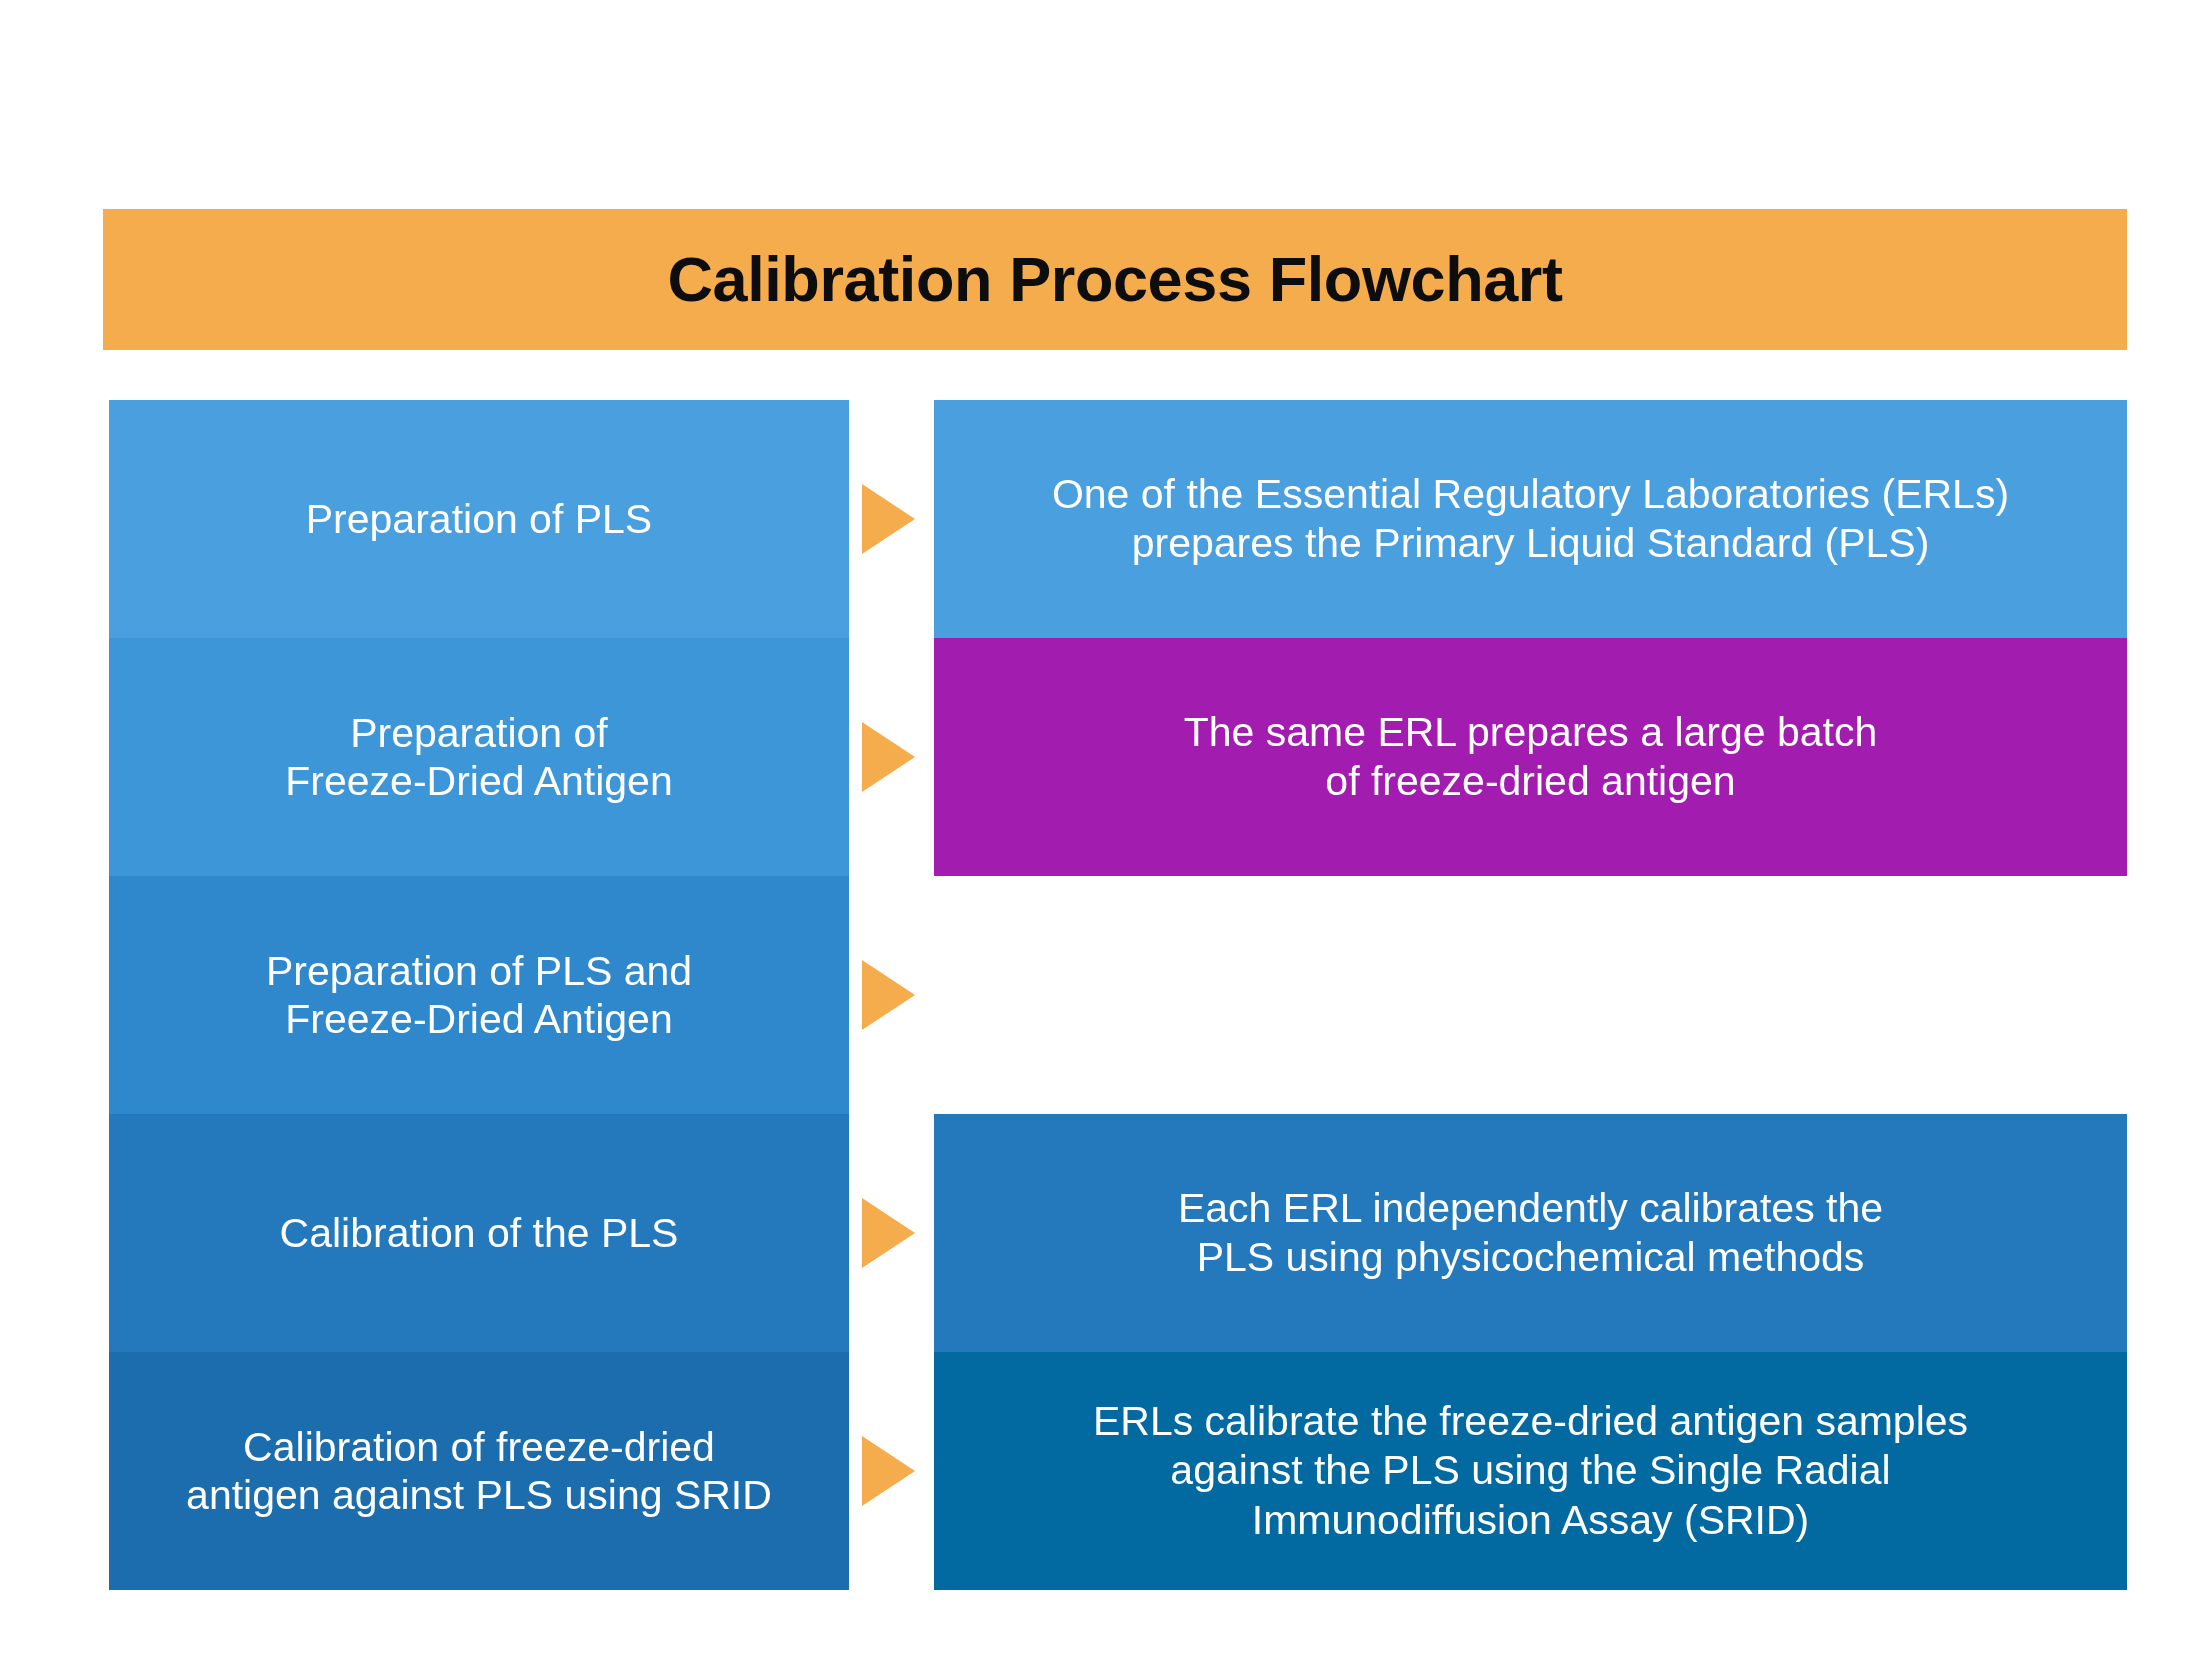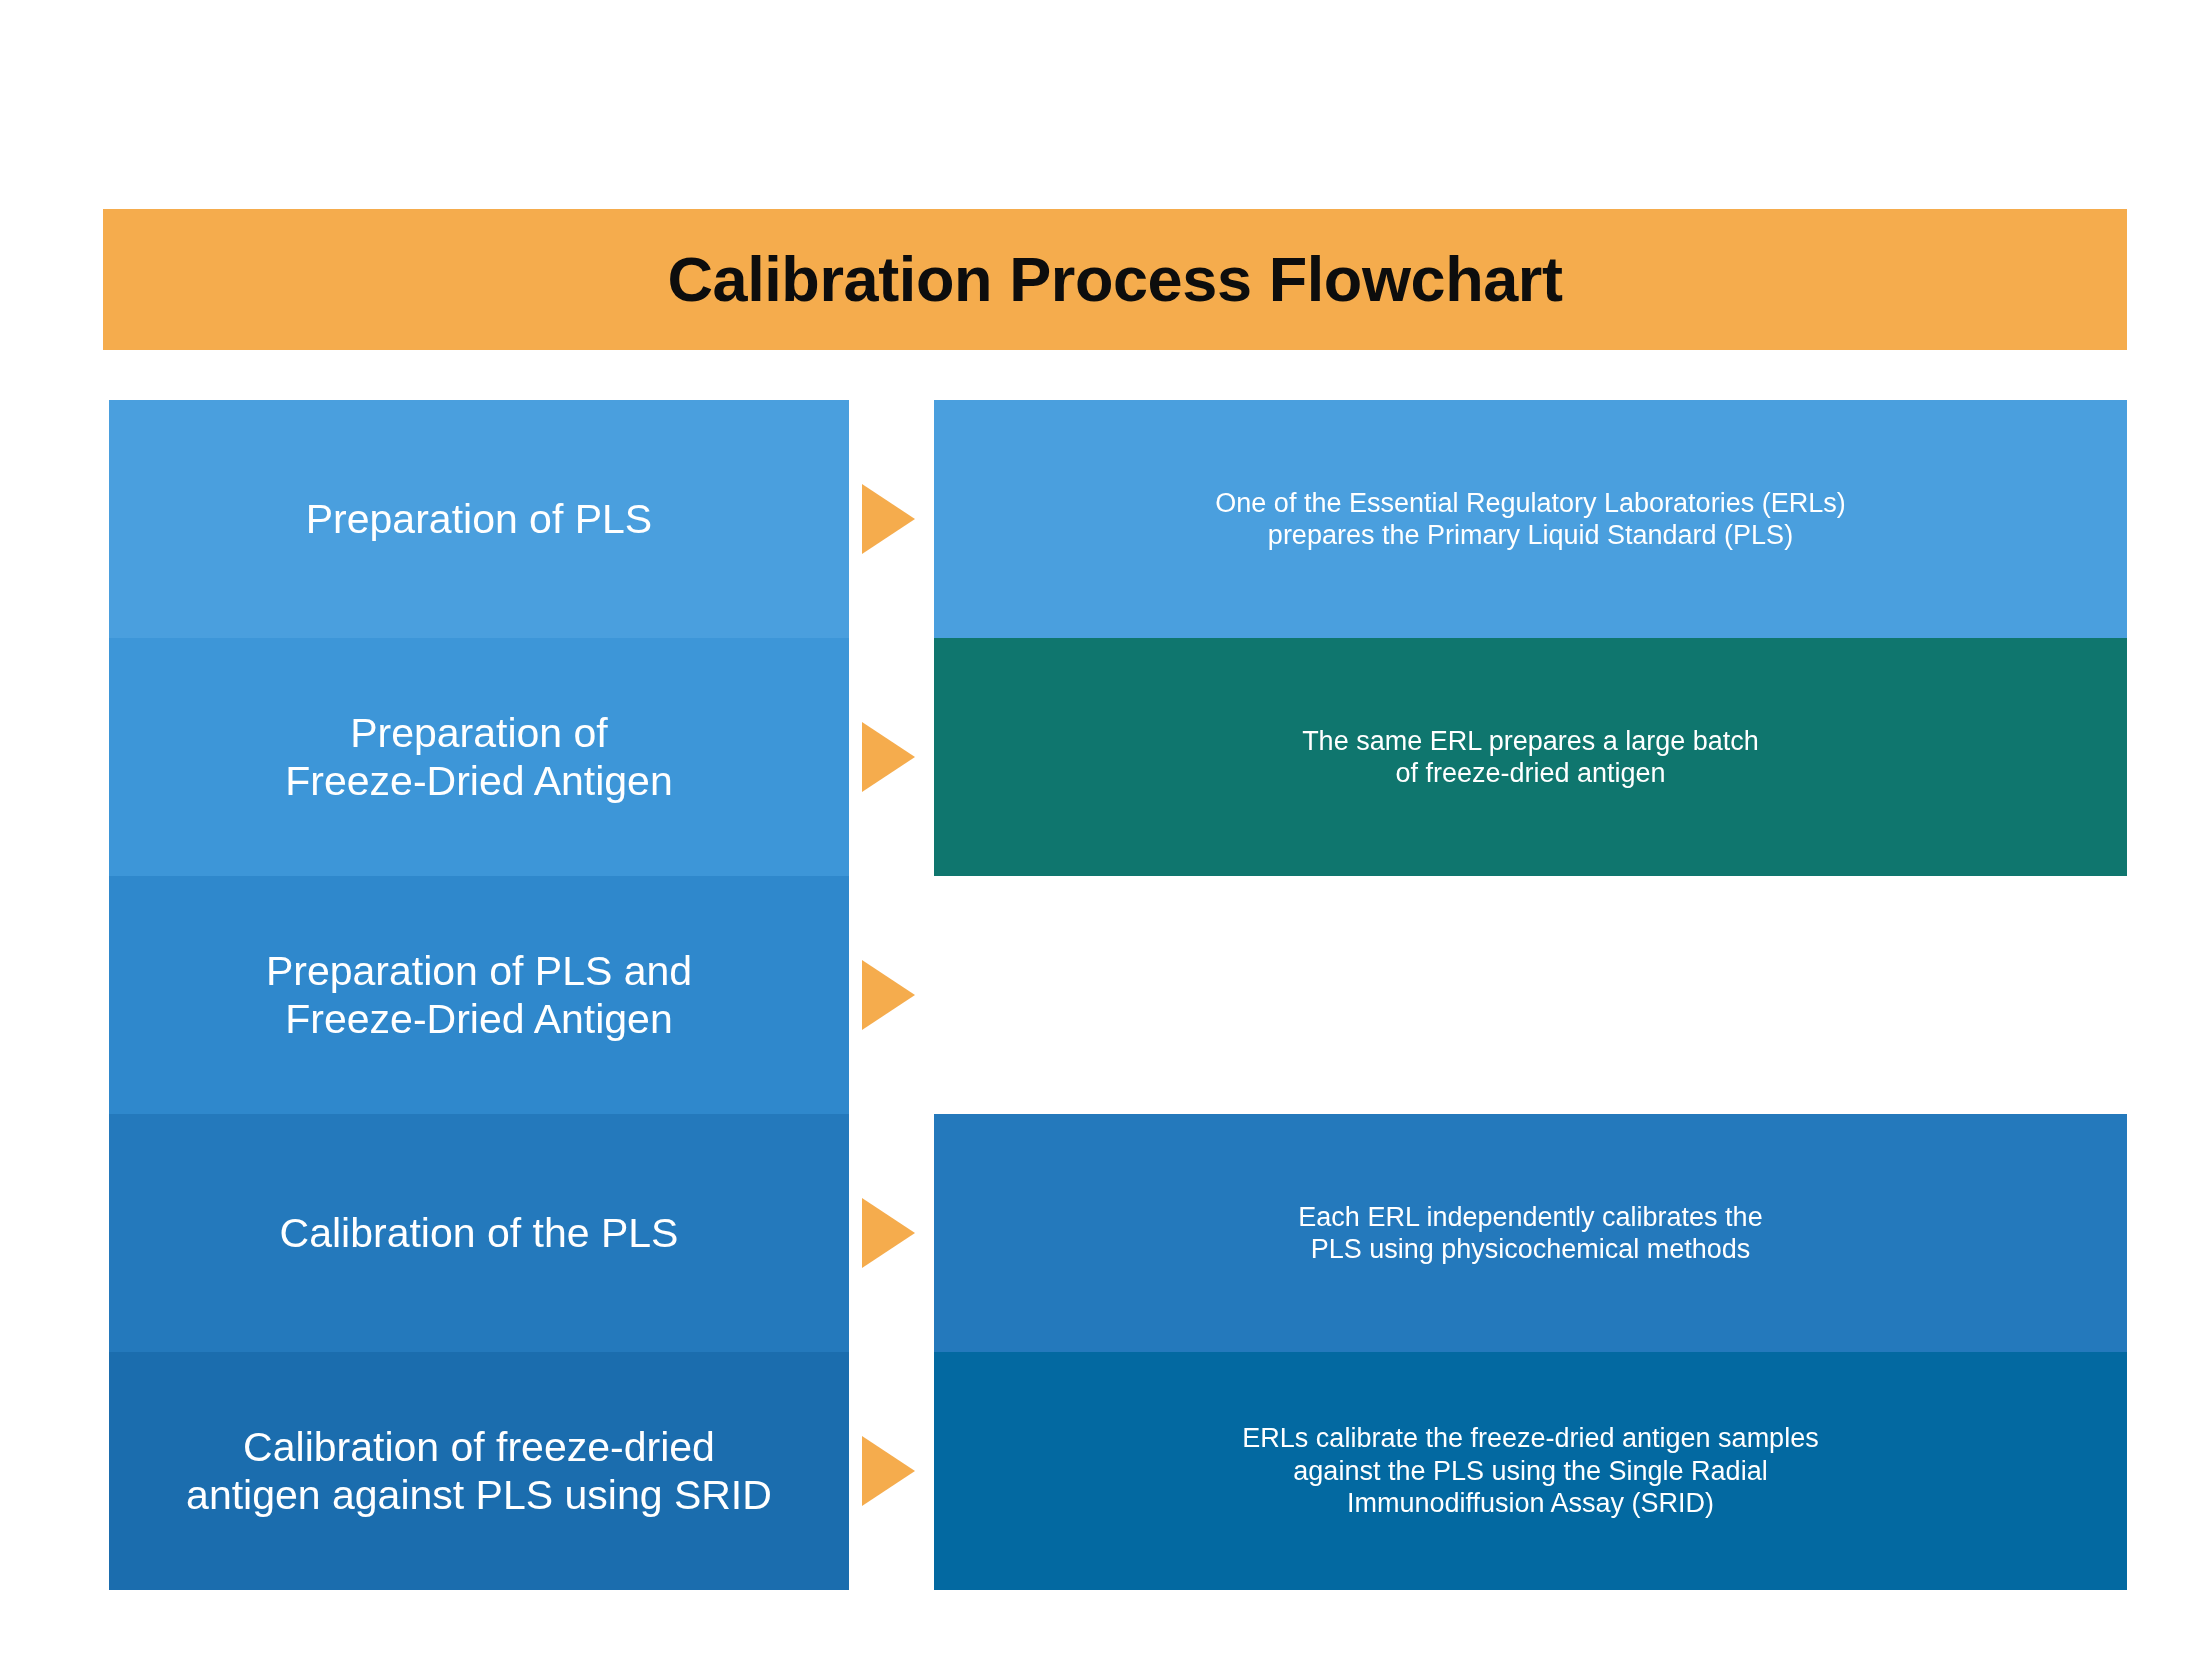--- a/index.html
+++ b/index.html
@@ -76,21 +76,21 @@
     left: 934px;
     width: 1193px;
     display: flex;
     align-items: center;
     justify-content: center;
     box-sizing: border-box;
     padding: 0 21.5px;
   }
   .right-box .box-text {
     color: #ffffff;
-    font-size: 27px;
+    font-size: 41px;
     line-height: 1.2;
     text-align: center;
     white-space: pre-line;
   }
 
   
   .arrow-right {
     position: absolute;
     width: 0;
     height: 0;
@@ -128,21 +128,21 @@
 prepares the Primary Liquid Standard (PLS)</div>
         </div>
         <div class="arrow-down" style="left: 423px; top: 238px; border-top: 51px solid rgb(74, 159, 222);"></div>
       </div>
       <div class="flow-row" style="top: 594px; height: 238px;">
         <div class="left-box" style="top: 0px; height: 238px; background: rgb(61, 150, 216);">
           <div class="box-text">Preparation of
 Freeze-Dried Antigen</div>
         </div>
         <div class="arrow-right" style="left: 862px; top: 84px;"></div>
-        <div class="right-box" style="top: 0px; height: 238px; background: #0f766e;">
+        <div class="right-box" style="top: 0px; height: 238px; background: #a21caf;">
           <div class="box-text">The same ERL prepares a large batch
 of freeze-dried antigen</div>
         </div>
         <div class="arrow-down" style="left: 423px; top: 238px; border-top: 51px solid rgb(61, 150, 216);"></div>
       </div>
       <div class="flow-row" style="top: 832px; height: 238px;">
         <div class="left-box" style="top: 0px; height: 238px; background: rgb(47, 136, 204);">
           <div class="box-text">Preparation of PLS and
 Freeze-Dried Antigen</div>
         </div>

